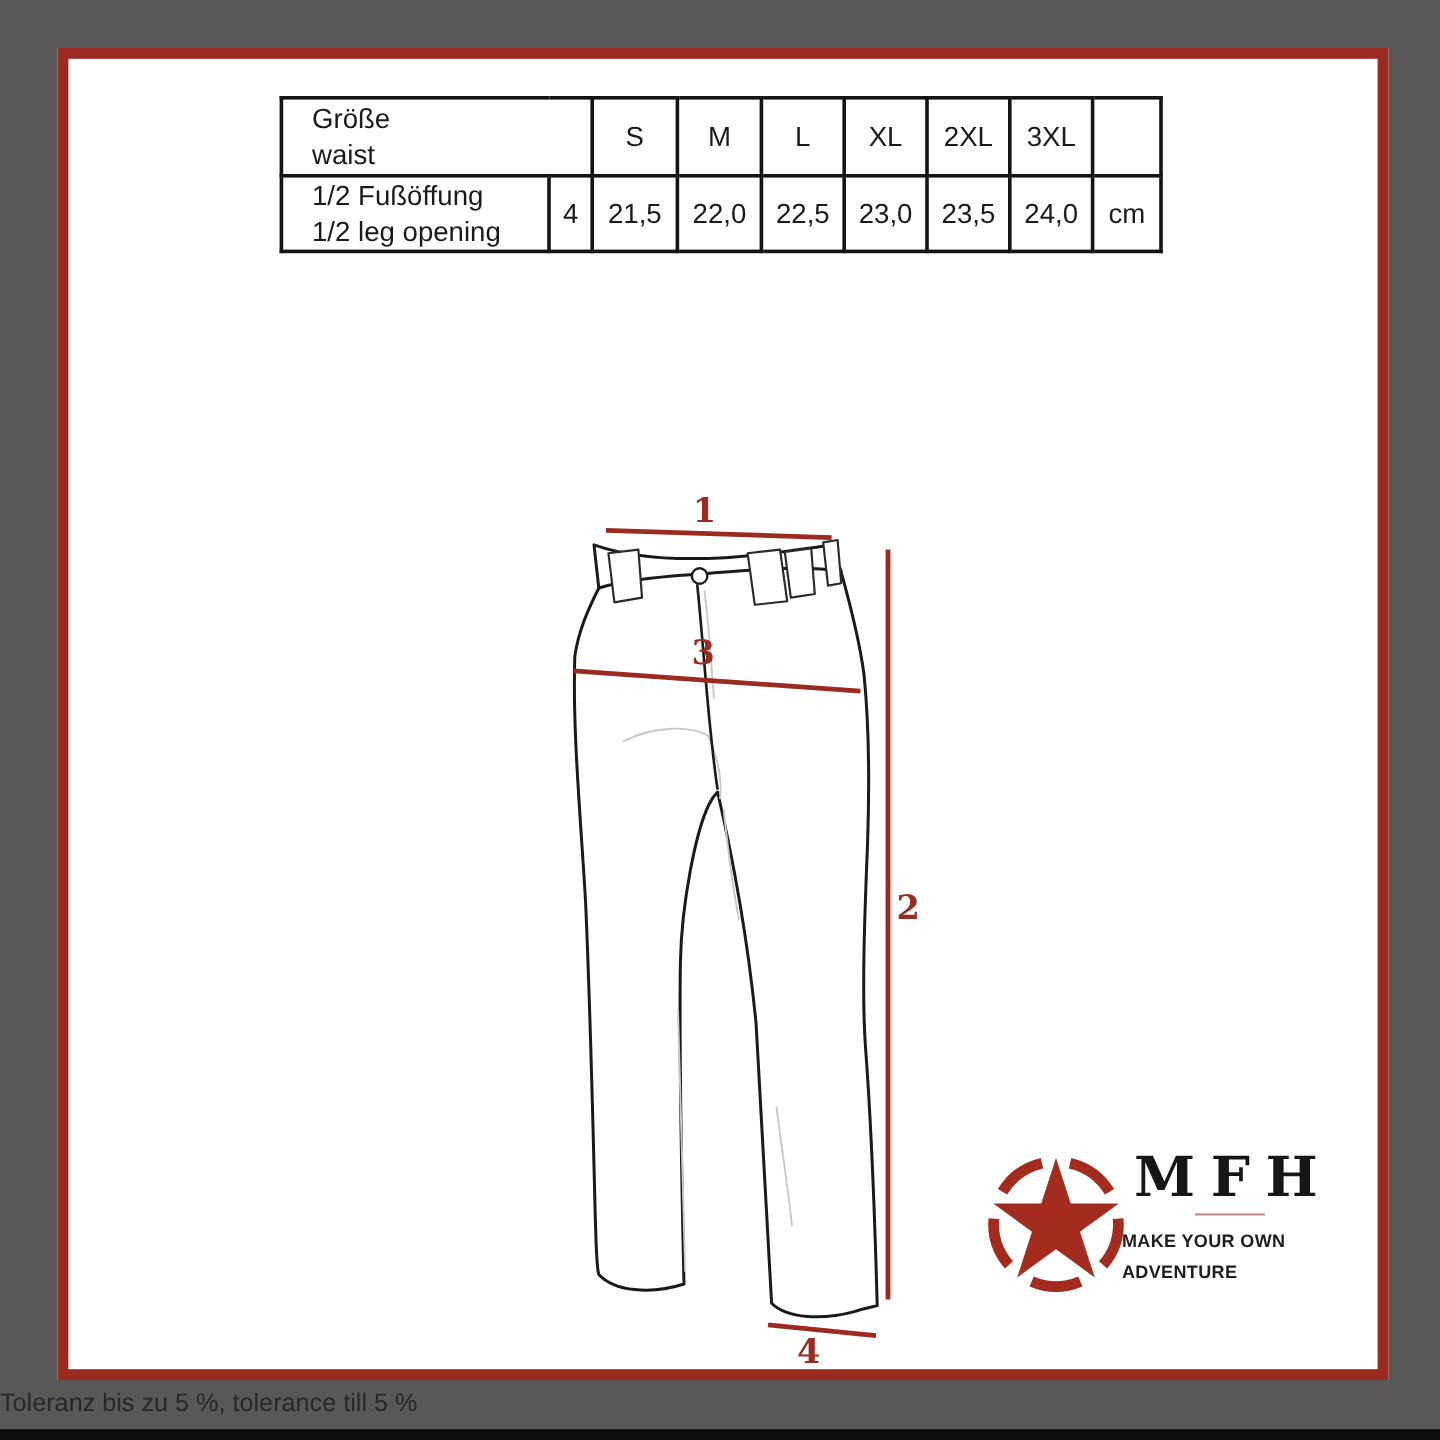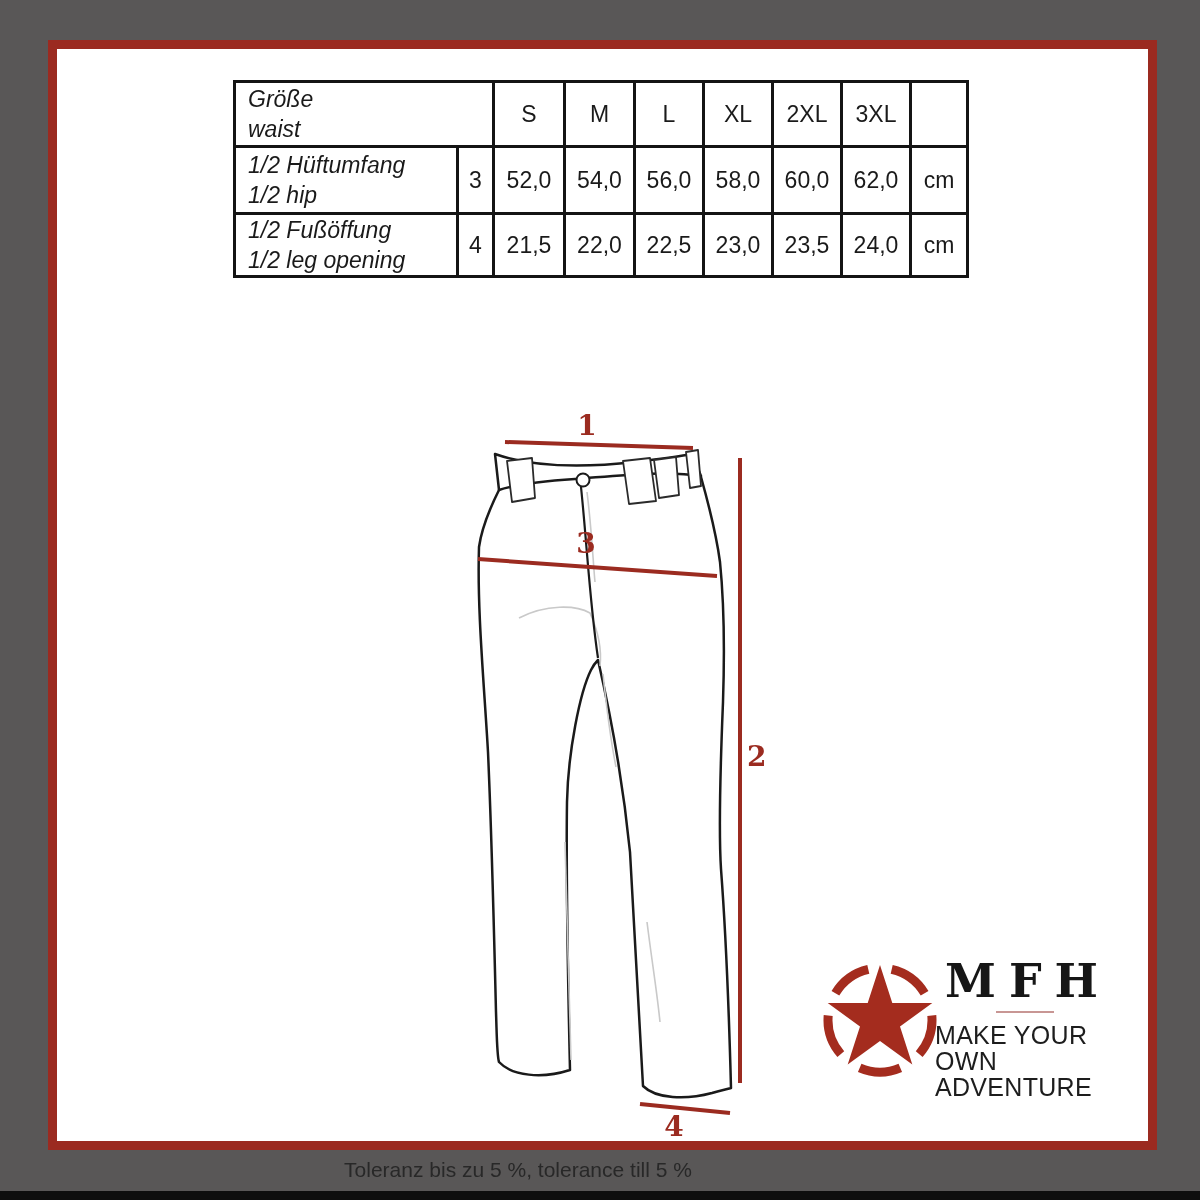--- a/index.html
+++ b/index.html
@@ -16,42 +16,42 @@
   table.size-table{
     position:absolute;left:233px;top:80px;width:733px;
     border-collapse:collapse;table-layout:fixed;
     color:#1a1a1a;font-size:23px;
   }
   table.size-table td{
     border:3px solid #141414;text-align:center;vertical-align:middle;
     padding:0;background:#ffffff;
   }
   table.size-table td.lbl{
-    text-align:left;padding-left:12px;line-height:30px;font-style:italic;
+    text-align:left;padding-left:24px;line-height:30px;
   }
   
   .pants-svg{position:absolute;left:440px;top:410px;}
   
   .star-svg{position:absolute;left:810px;top:950px;}
   .logo-text{
     position:absolute;left:935px;top:958px;width:180px;
   }
   .brand{
     font-family:"DejaVu Serif","Liberation Serif",serif;
     font-weight:bold;font-size:46px;letter-spacing:13px;color:#161616;
     padding-left:10px;line-height:46px;
   }
   .brand-divider{width:58px;height:2px;background:#c89694;margin:7px auto 9px auto;}
   .tagline{
-    font-size:25px;font-weight:400;color:#1d1d1d;line-height:26px;letter-spacing:0.3px;
+    font-size:15px;font-weight:700;color:#1d1d1d;line-height:26px;letter-spacing:0.3px;
   }
   
   .footer-note{
     position:absolute;left:0;top:1150px;width:1036px;height:41px;
-    line-height:40px;text-align:center;font-size:21px;color:#282828;
+    line-height:40px;font-size:21px;color:#282828;
   }
   .bottom-bar{
     position:absolute;left:0;top:1191px;width:1200px;height:9px;background:#0e0e0e;
   }
 </style>
 </head>
 <body>
 
 <div class="white-panel"></div>
 
@@ -73,34 +73,20 @@
       <div>Größe</div>
       <div>waist</div>
     </td>
     <td>S</td>
     <td>M</td>
     <td>L</td>
     <td>XL</td>
     <td>2XL</td>
     <td>3XL</td>
     <td></td>
-  </tr>
-  <tr style="height:67px">
-    <td class="lbl">
-      <div>1/2 Hüftumfang</div>
-      <div>1/2 hip</div>
-    </td>
-    <td>3</td>
-    <td>52,0</td>
-    <td>54,0</td>
-    <td>56,0</td>
-    <td>58,0</td>
-    <td>60,0</td>
-    <td>62,0</td>
-    <td>cm</td>
   </tr>
   <tr style="height:59px">
     <td class="lbl">
       <div>1/2 Fußöffung</div>
       <div>1/2 leg opening</div>
     </td>
     <td>4</td>
     <td>21,5</td>
     <td>22,0</td>
     <td>22,5</td>

